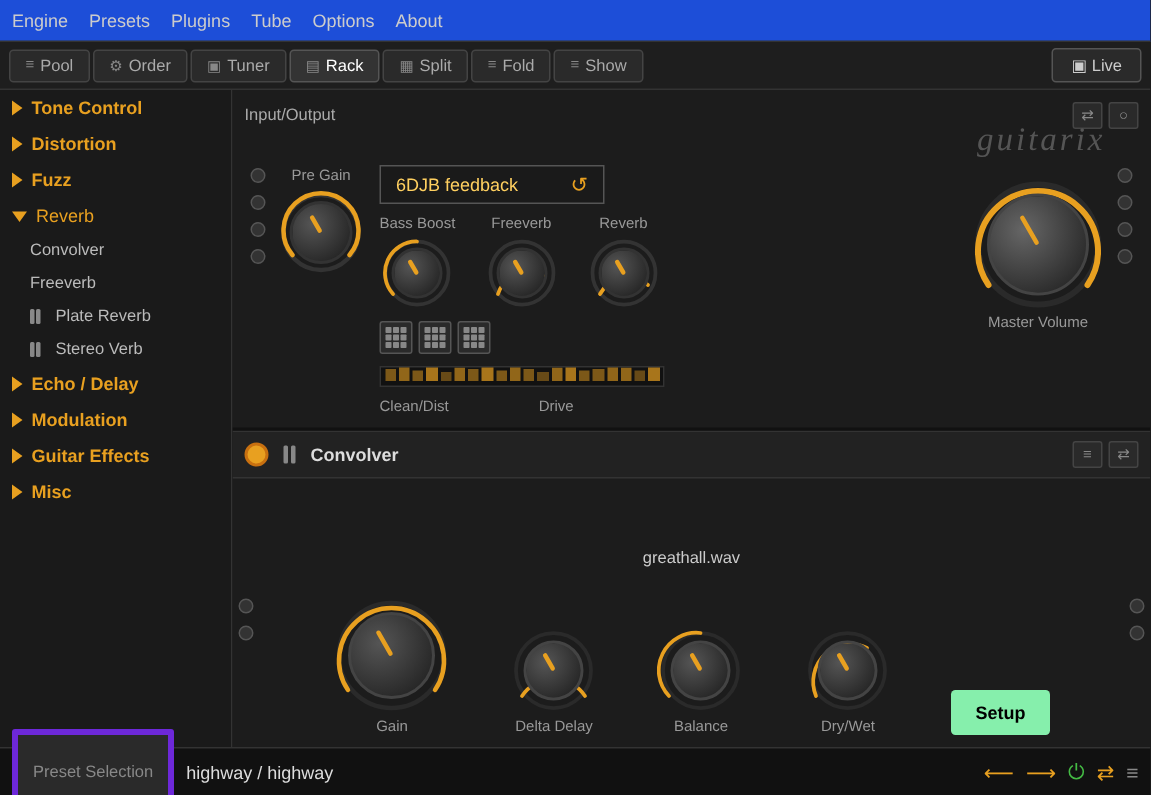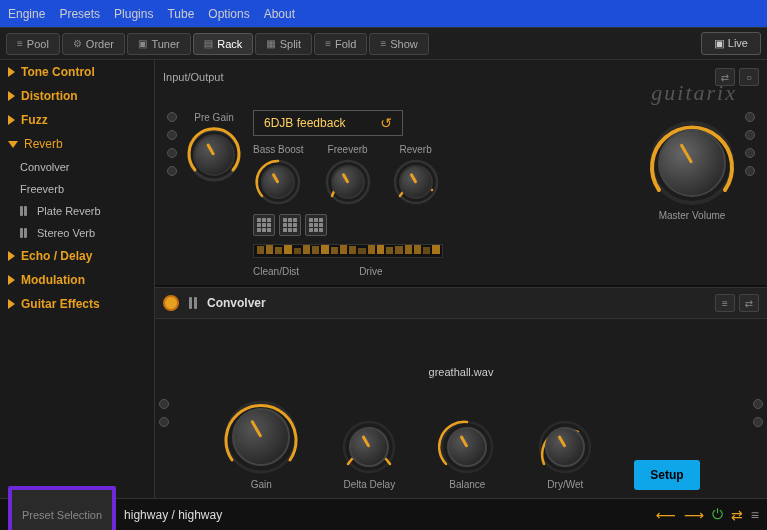--- a/index.html
+++ b/index.html
@@ -251,21 +251,21 @@
       font-size: 12px;
       font-weight: bold;
     }
     .conv-icons {
       margin-left: auto;
       display: flex;
       gap: 4px;
     }
 
     .setup-btn {
-      background: #0ea5e9;
+      background: #86efac;
       color: #000;
       font-weight: bold;
       border: none;
       padding: 8px 16px;
       border-radius: 3px;
       cursor: pointer;
       font-size: 12px;
     }
 
     
@@ -475,20 +475,24 @@
     <div class="sidebar-item category">
       <span class="triangle-right"></span>
       <span>Modulation</span>
     </div>
 
     <div class="sidebar-item category">
       <span class="triangle-right"></span>
       <span>Guitar Effects</span>
     </div>
 
+    <div class="sidebar-item category">
+      <span class="triangle-right"></span>
+      <span>Misc</span>
+    </div>
   </div>
 
   <div class="content">
 
     <div class="effect-panel" style="height: 230px;">
       <div class="panel-header">
         <span class="panel-title">Input/Output</span>
         <div class="panel-icons">
           <div class="panel-icon-btn">⇄</div>
           <div class="panel-icon-btn">○</div>

